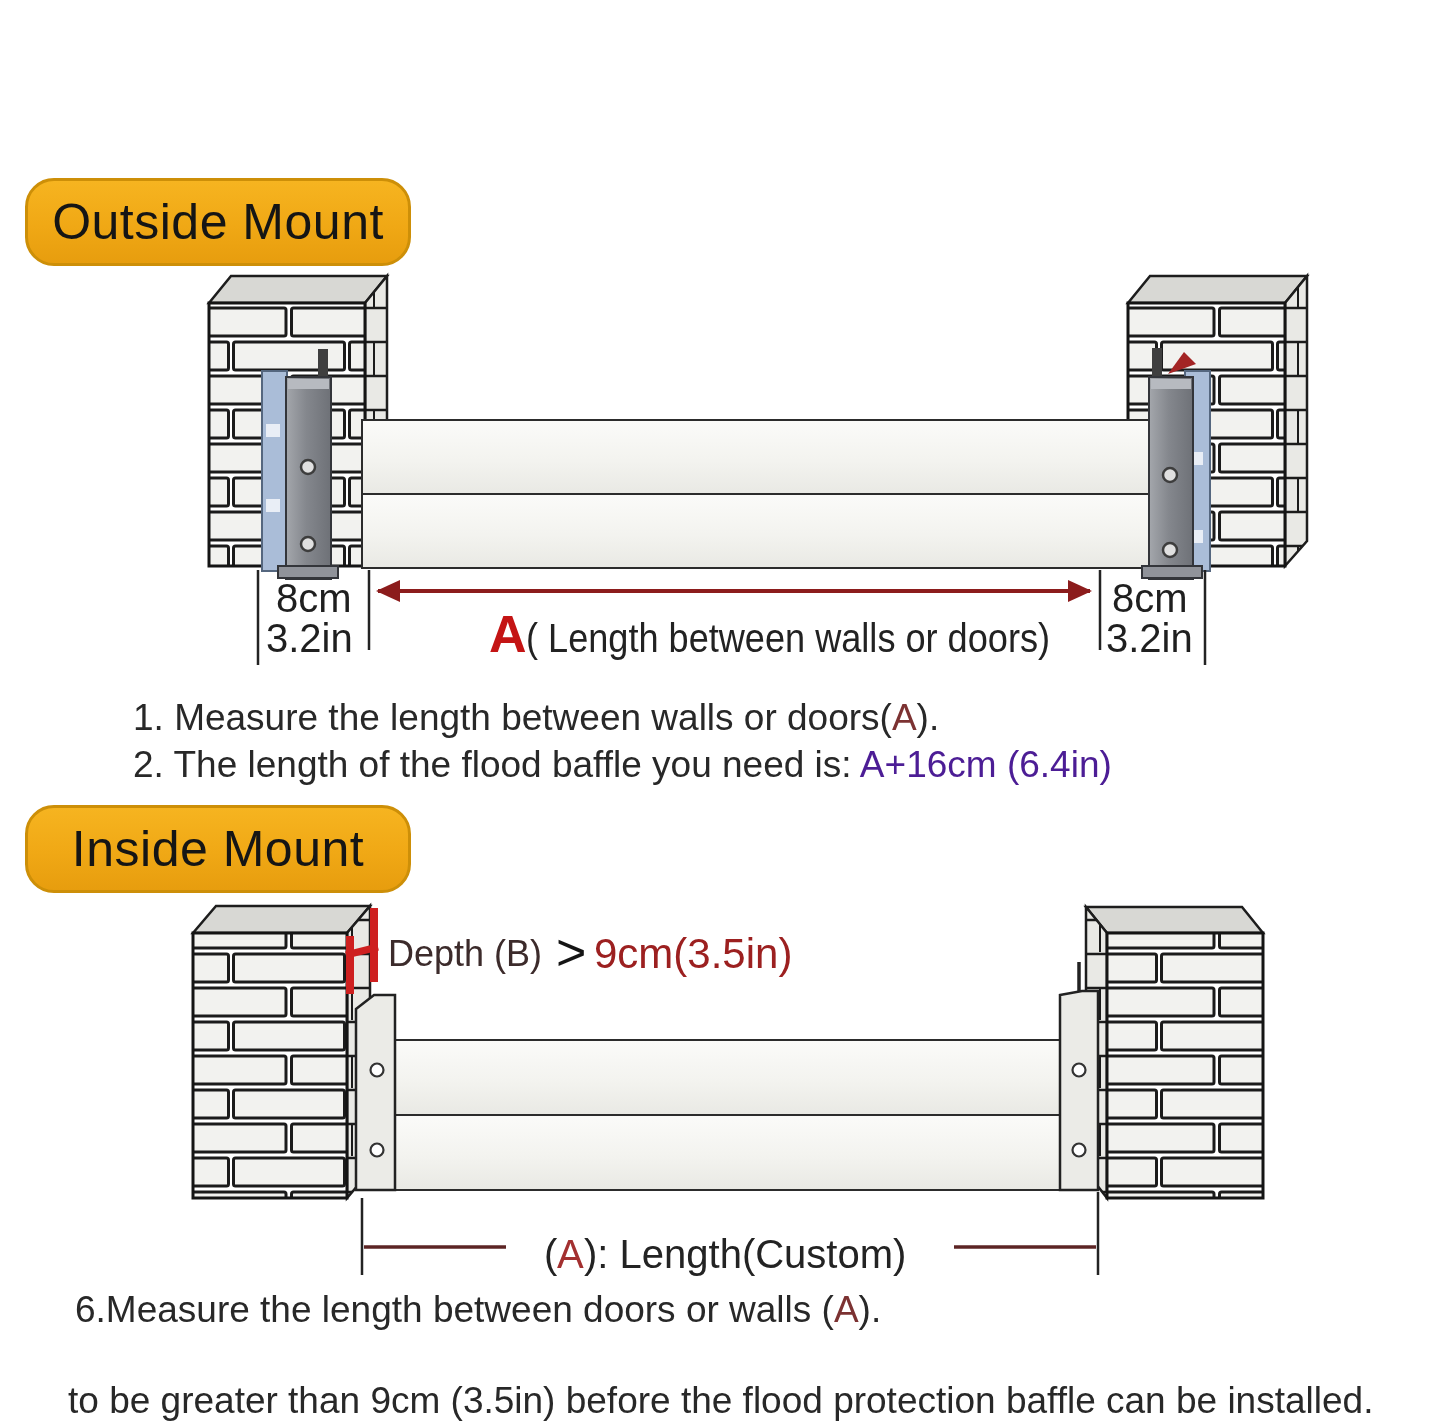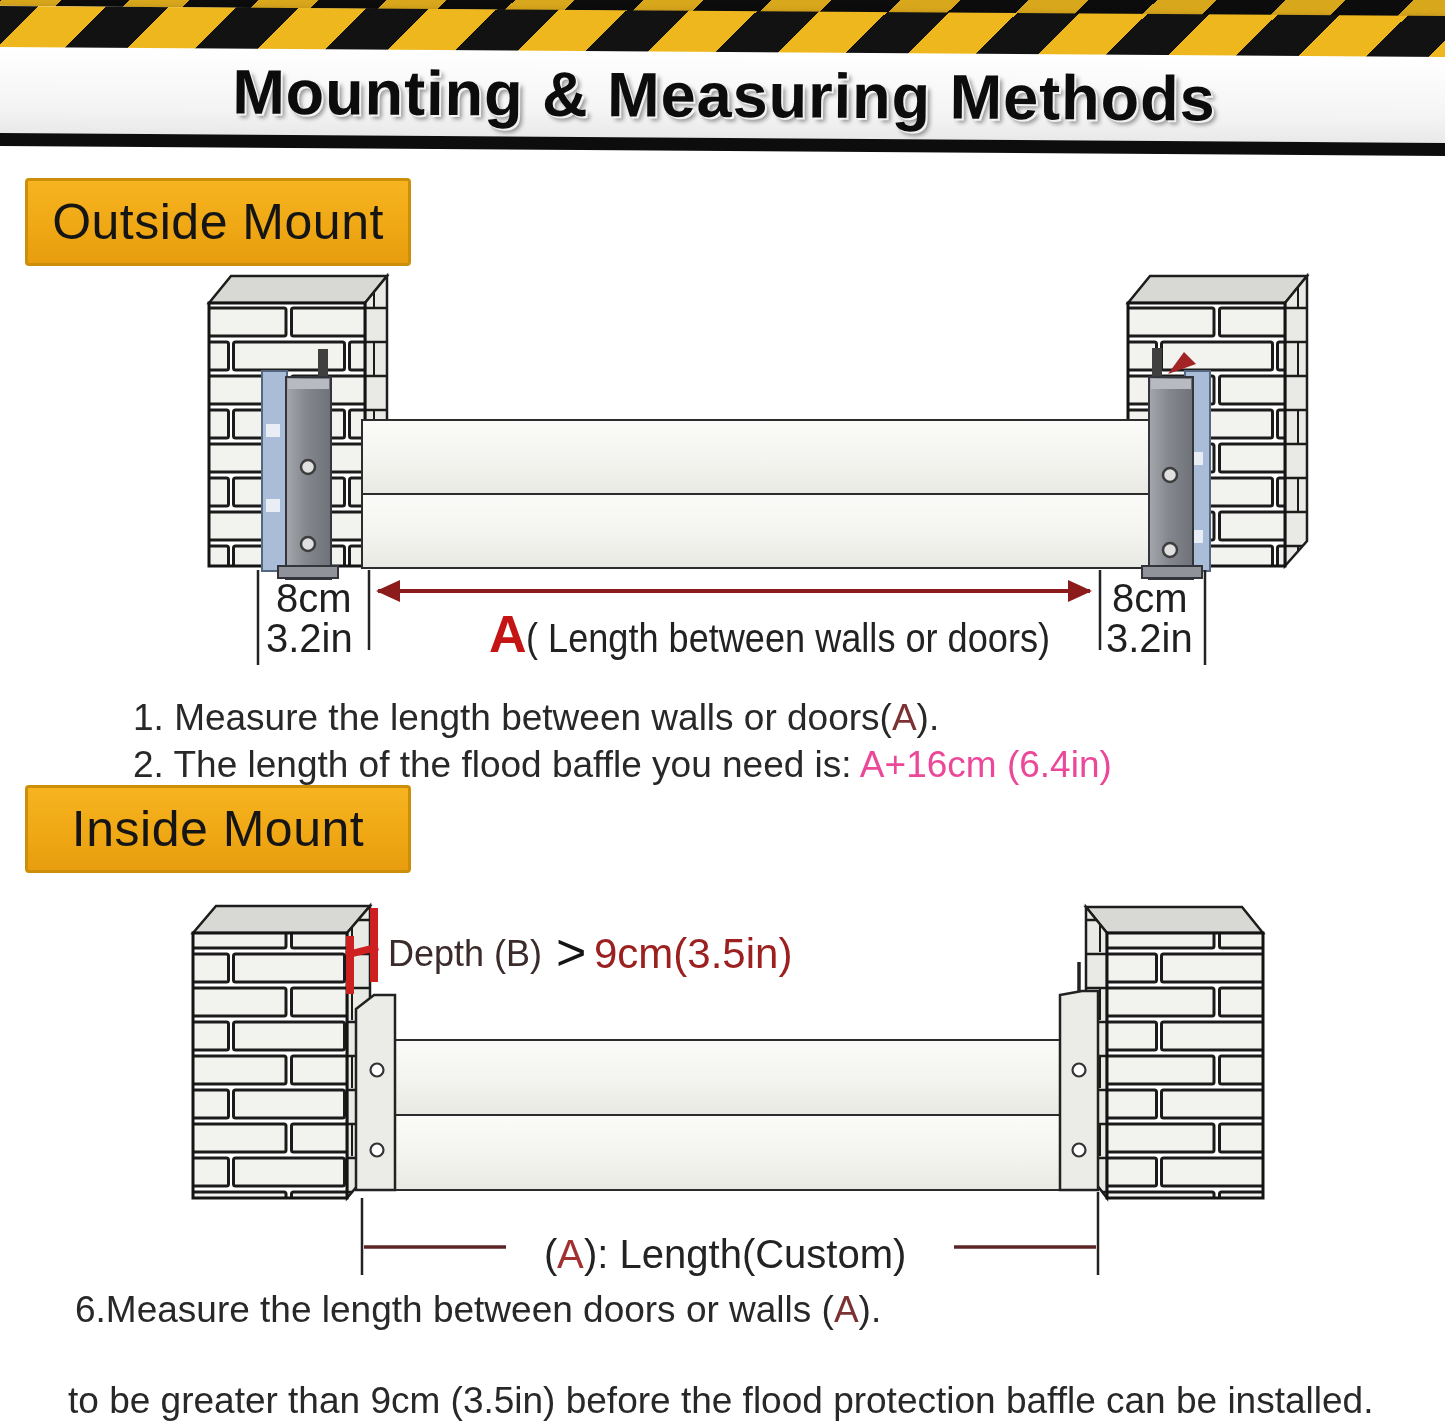--- a/index.html
+++ b/index.html
@@ -17,48 +17,40 @@
     background:linear-gradient(180deg,#ffffff 0%,#f4f4f4 70%,#e9e9e9 100%);
     transform:rotate(.4deg);display:flex;align-items:center;justify-content:center;}
   .banner-bar{position:absolute;top:138px;left:-6px;width:1460px;height:13px;background:#0d0d0d;
     transform:rotate(.4deg);}
   .title{margin:0;font-size:63px;font-weight:700;letter-spacing:1px;color:#0c0c0c;
     text-shadow:2px 2px 0 rgba(255,255,255,.85), 4px 4px 4px rgba(0,0,0,.4);}
 
   
   .mount-tag{position:absolute;left:25px;width:386px;height:88px;box-sizing:border-box;
     background:linear-gradient(180deg,#f6b420 0%,#f0a815 55%,#e79d0e 100%);
-    border:3px solid #cd8f08;border-radius:4px;
+    border:3px solid #cd8f08;border-radius:29px;
     display:flex;align-items:center;justify-content:center;
     font-size:50px;letter-spacing:.5px;color:#151515;}
   .tag-outside{top:178px;}
-  .tag-inside{top:785px;}
+  .tag-inside{top:805px;}
 
   
   .diagram{position:absolute;left:0;}
   .svgt{font-family:"Liberation Sans",sans-serif;}
 
   
   .step{position:absolute;margin:0;font-size:37px;line-height:1.15;color:#282828;white-space:nowrap;text-align:center;}
   .hl-a{color:#7c3232;}
-  .hl-red{color:#ec4899;}
+  .hl-red{color:#4c1d95;}
 </style>
 </head>
 <body>
 
 <div class="page">
 
-  <header class="banner">
-    <div class="stripe-band stripe-back"></div>
-    <div class="stripe-band stripe-main"></div>
-    <div class="title-band">
-      <h1 class="title">Mounting &amp; Measuring Methods</h1>
-    </div>
-    <div class="banner-bar"></div>
-  </header>
 
   <div class="mount-tag tag-outside">
     <span>Outside Mount</span>
   </div>
 
   <svg class="diagram" style="top:268px" width="1445" height="404" viewBox="0 268 1445 404">
     <defs>
       <pattern id="b1-brick" width="116" height="68" patternUnits="userSpaceOnUse">
         <rect width="116" height="68" fill="#ffffff"></rect>
         <g fill="#f2f2ef" stroke="#1b1b1b" stroke-width="3">

